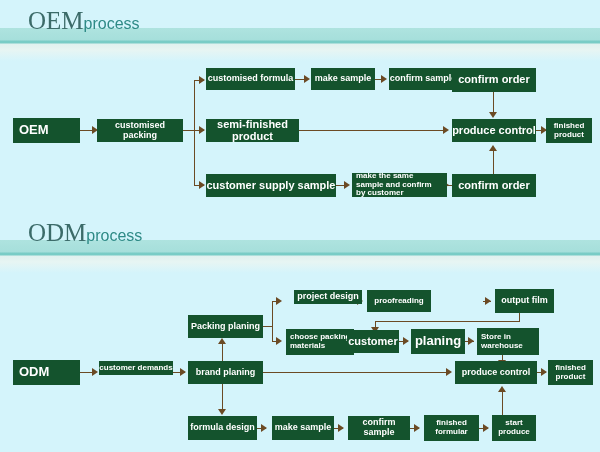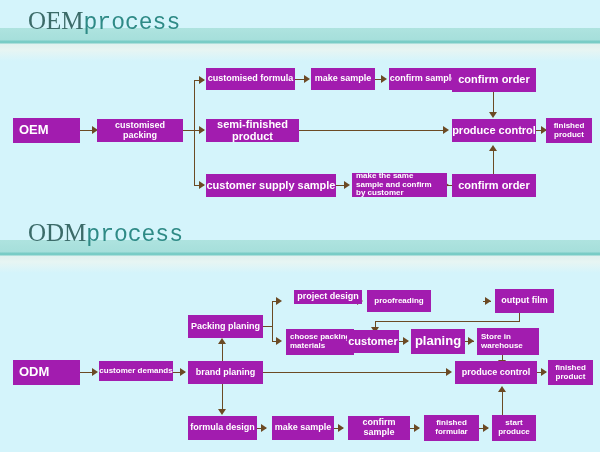--- a/index.html
+++ b/index.html
@@ -33,30 +33,30 @@
   #oem-section .title{top:8px;}
   #odm-section .title{top:5px;}
   .title .code{
     font-family:"Liberation Serif", serif;
     font-size:25px;
     color:#3c6b69;
     letter-spacing:0px;
     vertical-align:baseline;
   }
   .title .word{
-    font-family:Liberation Mono, monospace;
-    font-size:23px;
+    font-family:Liberation Sans, sans-serif;
+    font-size:16px;
     color:#2e8a86;
     vertical-align:baseline;
   }
 
   
   .box{
     position:absolute;
-    background:#a21caf;
+    background:#14532d;
     color:#ffffff;
     display:flex;
     align-items:center;
     justify-content:center;
     text-align:center;
     font-weight:bold;
     box-sizing:border-box;
     line-height:1.08;
     z-index:4;
   }
@@ -147,21 +147,21 @@
 <div class="section" id="odm-section">
 
   <div class="band"></div>
   <div class="title">
     <span class="code">ODM</span><span class="word">process</span>
   </div>
 
   <div class="ln h" style="left:80px;top:157px;width:13px;"></div>
   <div class="ar r" style="left:92px;top:153px;"></div>
   <div class="box xl left" style="left:13px;top:145px;width:67px;height:25px;padding-left:6px;">ODM</div>
-  <div class="box sm" style="left:99px;top:146px;width:74px;height:20px;">customer demands</div>
+  <div class="box sm" style="left:99px;top:146px;width:74px;height:14px;">customer demands</div>
 
   <div class="ln h" style="left:173px;top:157px;width:12px;"></div>
   <div class="ar r" style="left:180px;top:153px;"></div>
   <div class="box md" style="left:188px;top:146px;width:75px;height:23px;">brand planing</div>
 
   <div class="ln v" style="left:222px;top:128px;height:18px;"></div>
   <div class="ar u" style="left:218px;top:123px;"></div>
 
   <div class="ln v" style="left:222px;top:169px;height:27px;"></div>
   <div class="ar d" style="left:218px;top:194px;"></div>

